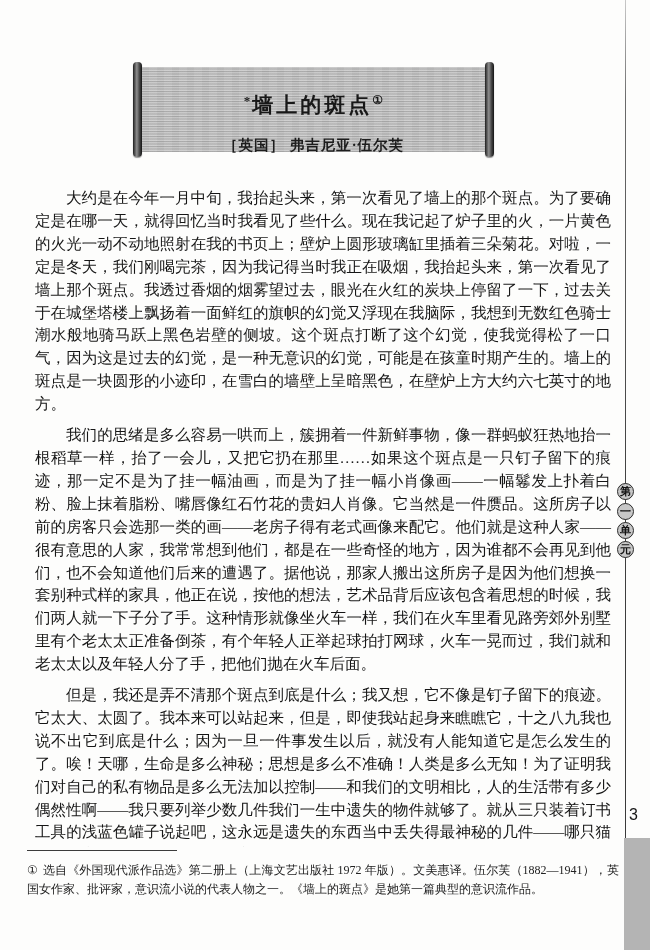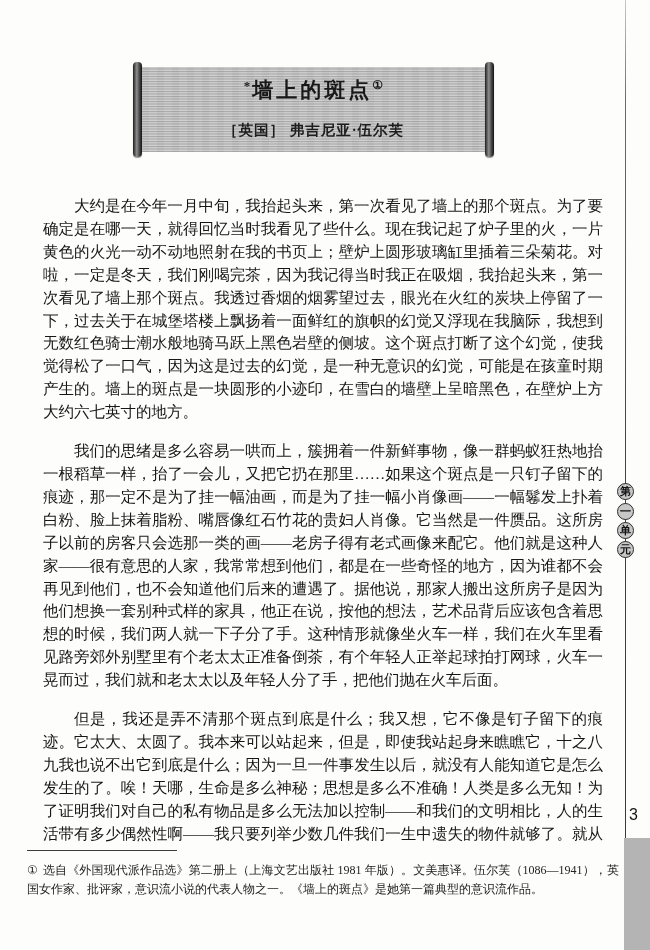--- a/index.html
+++ b/index.html
@@ -24,40 +24,40 @@
     background-color:#c3c3c3;
     background-image:
       repeating-linear-gradient(0deg,
         rgba(110,110,110,.30) 0 1px,
         rgba(235,235,235,.28) 1px 2px,
         rgba(150,150,150,.22) 2px 4px,
         rgba(214,214,214,.30) 4px 5px),
       repeating-linear-gradient(90deg,
         rgba(150,150,150,.12) 0 7px,
         rgba(215,215,215,.12) 7px 15px);
-    display:flex;flex-direction:column;align-items:center;justify-content:center;
+    display:flex;flex-direction:column;align-items:center;justify-content:flex-end;
     transform:translateZ(0);
   }
   .title-line{
     font-size:21px;font-weight:700;letter-spacing:3px;color:#181818;
     line-height:1;margin-top:-2px;
   }
   .title-marker{font-size:13px;vertical-align:7px;letter-spacing:0;margin-right:2px;}
   .title-ref{font-size:12px;vertical-align:8px;letter-spacing:0;font-weight:700;}
   .author-line{
     margin-top:22px;font-size:14.5px;font-weight:700;letter-spacing:1px;color:#1d1d1d;
     line-height:1;
   }
 
   
   .article{
     position:absolute;left:27px;top:179px;width:592px;height:668px;overflow:hidden;
   }
   .article p{
-    margin:16px;font-size:15.5px;line-height:22.9px;text-align:justify;
+    margin:8px;font-size:15.5px;line-height:22.9px;text-align:justify;
     text-indent:2em;color:#161616;
   }
 
   
   .footnote-rule{position:absolute;left:27px;top:850px;width:150px;height:1px;background:#3c3c3c;}
   .footnote{
     position:absolute;left:27px;top:861px;width:592px;height:42px;overflow:hidden;
     font-size:12px;line-height:19px;text-align:justify;color:#222;
   }
   .fn-marker{margin-right:5px;}
@@ -97,21 +97,21 @@
   </div>
 
   <div class="article">
     <p>大约是在今年一月中旬，我抬起头来，第一次看见了墙上的那个斑点。为了要确定是在哪一天，就得回忆当时我看见了些什么。现在我记起了炉子里的火，一片黄色的火光一动不动地照射在我的书页上；壁炉上圆形玻璃缸里插着三朵菊花。对啦，一定是冬天，我们刚喝完茶，因为我记得当时我正在吸烟，我抬起头来，第一次看见了墙上那个斑点。我透过香烟的烟雾望过去，眼光在火红的炭块上停留了一下，过去关于在城堡塔楼上飘扬着一面鲜红的旗帜的幻觉又浮现在我脑际，我想到无数红色骑士潮水般地骑马跃上黑色岩壁的侧坡。这个斑点打断了这个幻觉，使我觉得松了一口气，因为这是过去的幻觉，是一种无意识的幻觉，可能是在孩童时期产生的。墙上的斑点是一块圆形的小迹印，在雪白的墙壁上呈暗黑色，在壁炉上方大约六七英寸的地方。</p>
     <p>我们的思绪是多么容易一哄而上，簇拥着一件新鲜事物，像一群蚂蚁狂热地抬一根稻草一样，抬了一会儿，又把它扔在那里……如果这个斑点是一只钉子留下的痕迹，那一定不是为了挂一幅油画，而是为了挂一幅小肖像画——一幅鬈发上扑着白粉、脸上抹着脂粉、嘴唇像红石竹花的贵妇人肖像。它当然是一件赝品。这所房子以前的房客只会选那一类的画——老房子得有老式画像来配它。他们就是这种人家——很有意思的人家，我常常想到他们，都是在一些奇怪的地方，因为谁都不会再见到他们，也不会知道他们后来的遭遇了。据他说，那家人搬出这所房子是因为他们想换一套别种式样的家具，他正在说，按他的想法，艺术品背后应该包含着思想的时候，我们两人就一下子分了手。这种情形就像坐火车一样，我们在火车里看见路旁郊外别墅里有个老太太正准备倒茶，有个年轻人正举起球拍打网球，火车一晃而过，我们就和老太太以及年轻人分了手，把他们抛在火车后面。</p>
     <p>但是，我还是弄不清那个斑点到底是什么；我又想，它不像是钉子留下的痕迹。它太大、太圆了。我本来可以站起来，但是，即使我站起身来瞧瞧它，十之八九我也说不出它到底是什么；因为一旦一件事发生以后，就没有人能知道它是怎么发生的了。唉！天哪，生命是多么神秘；思想是多么不准确！人类是多么无知！为了证明我们对自己的私有物品是多么无法加以控制——和我们的文明相比，人的生活带有多少偶然性啊——我只要列举少数几件我们一生中遗失的物件就够了。就从三只装着订书工具的浅蓝色罐子说起吧，这永远是遗失的东西当中丢失得最神秘的几件——哪只猫会去咬它们，哪只老鼠会去啃它们呢？再数下去，还有那几个鸟笼子、铁裙箍、钢滑冰鞋、安女王时代的煤斗子、弹子戏球台、手摇风琴——全都丢失了，还有一些珠宝，也遗失了。有乳白宝石、绿宝石，它们都</p>
   </div>
 
   <div class="footnote-rule"></div>
   <div class="footnote">
-    <span class="fn-marker">①</span><span>选自《外国现代派作品选》第二册上（上海文艺出版社 1981 年版）。文美惠译。伍尔芙（1086—1941），英国女作家、批评家，意识流小说的代表人物之一。《墙上的斑点》是她第一篇典型的意识流作品。</span>
+    <span class="fn-marker">①</span><span>选自《外国现代派作品选》第二册上（上海文艺出版社 1972 年版）。文美惠译。伍尔芙（1882—1941），英国女作家、批评家，意识流小说的代表人物之一。《墙上的斑点》是她第一篇典型的意识流作品。</span>
   </div>
 
   <div class="side-line"></div>
   <div class="unit-badge badge-0">第</div>
   <div class="unit-badge badge-1">一</div>
   <div class="unit-badge badge-2">单</div>
   <div class="unit-badge badge-3">元</div>
   <div class="page-number">3</div>
   <div class="corner-block"></div>
 

